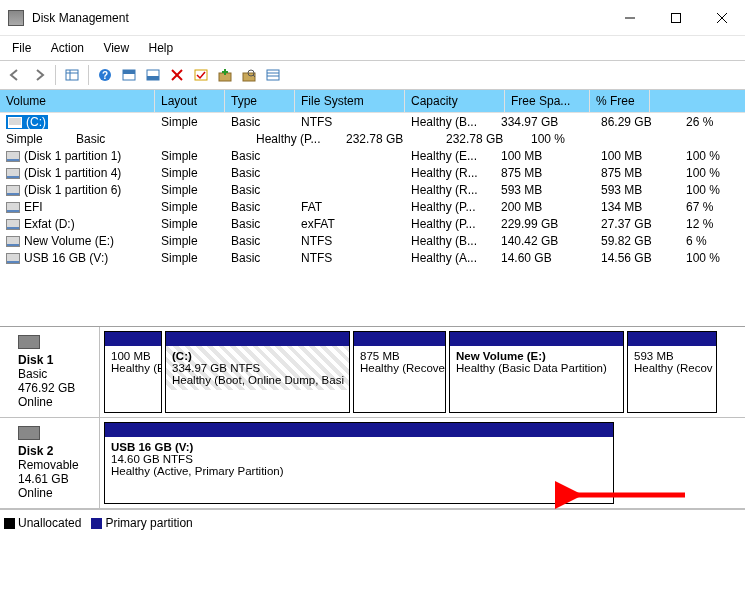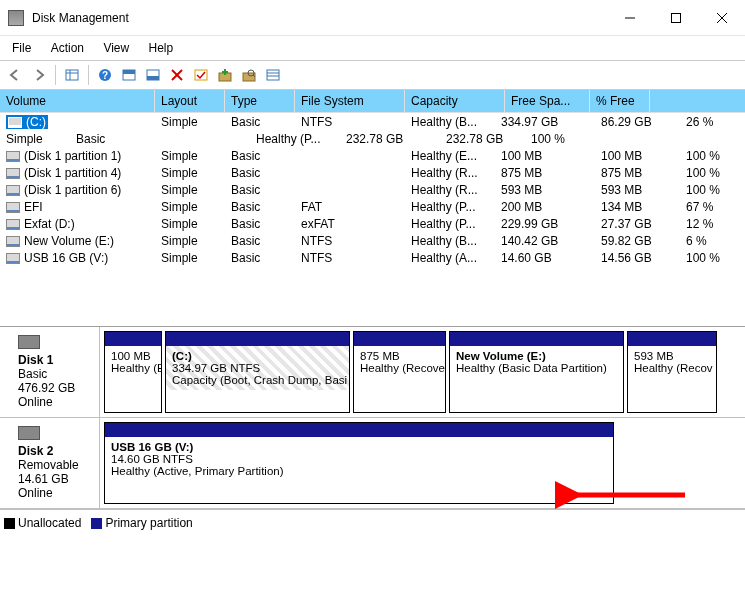--- a/index.html
+++ b/index.html
@@ -263,21 +263,21 @@
             <div class="pbody">
               <div>100 MB</div>
               <div>Healthy (E</div>
             </div>
           </div>
           <div class="part hatch" style="width: 185px;">
             <div class="topbar"></div>
             <div class="pbody">
               <div class="pname">(C:)</div>
               <div>334.97 GB NTFS</div>
-              <div>Capacity (Boot, Crash Dump, Basi</div>
+              <div>Healthy (Boot, Online Dump, Basi</div>
             </div>
           </div>
           <div class="part" style="width: 93px;">
             <div class="topbar"></div>
             <div class="pbody">
               <div>875 MB</div>
               <div>Healthy (Recove</div>
             </div>
           </div>
           <div class="part" style="width: 175px;">

